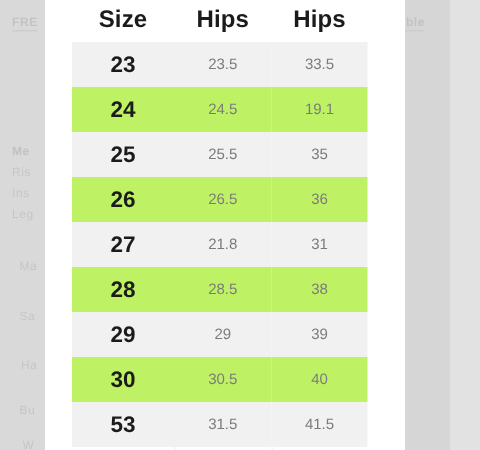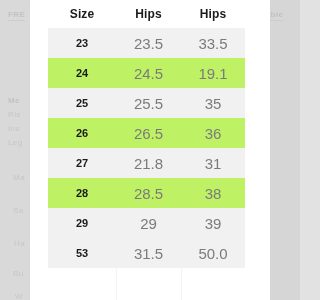--- a/index.html
+++ b/index.html
@@ -65,41 +65,41 @@
     width: 197px;
     border-collapse: collapse;
     table-layout: fixed;
   }
   #size-table col.c-size  { width: 68px; }
   #size-table col.c-waist { width: 65px; }
   #size-table col.c-hips  { width: 64px; }
 
   #size-table th {
     height: 28px;
-    font-size: 12px;
+    font-size: 16px;
     font-weight: bold;
     color: #1b1b1b;
     text-align: center;
     vertical-align: middle;
     padding: 0;
     background: #ffffff;
     letter-spacing: .1px;
   }
   #size-table td {
     height: 30px;
-    font-size: 15px;
+    font-size: 10px;
     text-align: center;
     vertical-align: middle;
     padding: 0;
     color: #7b7b7b;
   }
   #size-table td.size-cell {
     font-weight: bold;
     color: #1b1b1b;
-    font-size: 11px;
+    font-size: 15px;
   }
   #size-table tbody tr.odd td { background: #f1f1f1; }
   #size-table tbody tr.even td { background: #bef264; }
 
   
   .col-divider {
     position: absolute;
     top: 0;
     width: 1px;
     height: 300px;
@@ -176,21 +176,26 @@
         <tr class="even">
           <td class="size-cell">28</td>
           <td>28.5</td>
           <td>38</td>
         </tr>
         <tr class="odd">
           <td class="size-cell">29</td>
           <td>29</td>
           <td>39</td>
         </tr>
+        <tr class="even">
+          <td class="size-cell">30</td>
+          <td>30.5</td>
+          <td>40</td>
+        </tr>
         <tr class="odd">
           <td class="size-cell">53</td>
           <td>31.5</td>
-          <td>50.0</td>
+          <td>41.5</td>
         </tr>
       </tbody>
   </table>
 
 </div>
 
 </body></html>

